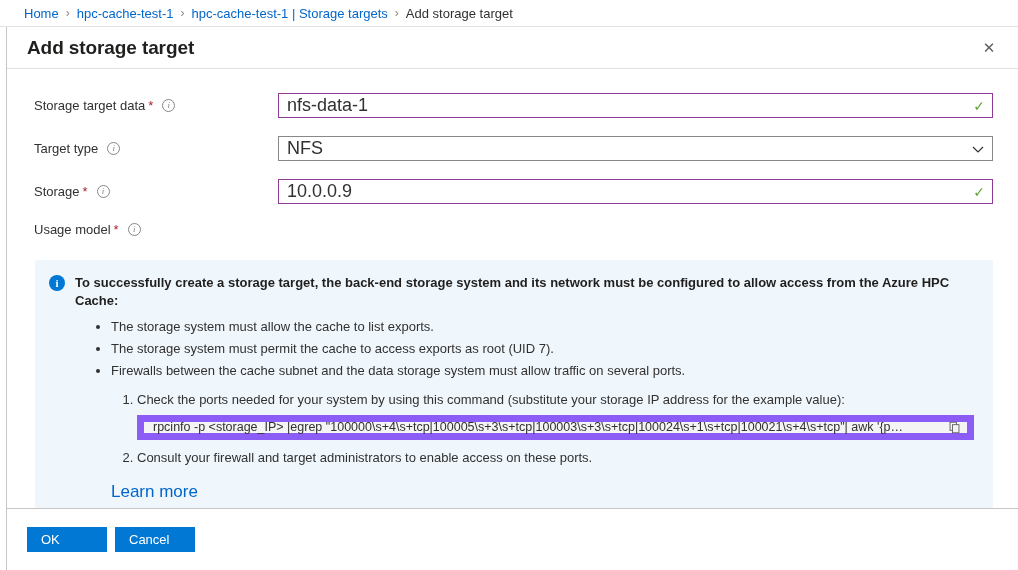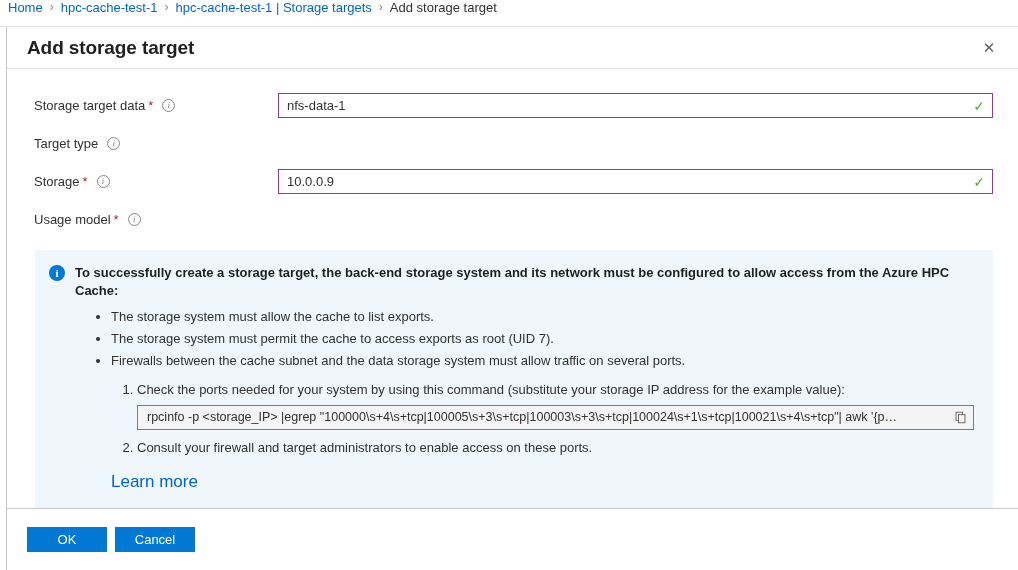--- a/index.html
+++ b/index.html
@@ -13,21 +13,22 @@
     font-size: 13px;
     color: #323130;
     overflow: hidden;
     position: relative;
   }
 
   
   .breadcrumb-bar {
     height: 27px;
     display: flex;
-    padding-left: 8px;
+    align-items: center;
+    padding-left: 24px;
     background: #ffffff;
     border-bottom: 1px solid #e3e3e3;
     font-size: 13px;
     white-space: nowrap;
   }
   .crumb-link {
     color: #0066cc;
     cursor: pointer;
     text-decoration: none;
   }
@@ -117,21 +118,21 @@
     position: relative;
     flex: 1 1 auto;
     height: 25px;
   }
   .field input,
   .field .select-box {
     width: 100%;
     height: 25px;
     padding: 0 28px 0 8px;
     font-family: "Liberation Sans", sans-serif;
-    font-size: 13px;
+    font-size: 18px;
     color: #323130;
     background: #ffffff;
     border: 1px solid #8a8886;
     border-radius: 0;
     outline: none;
     display: flex;
     align-items: center;
     line-height: 23px;
   }
   .field.validated input,
@@ -211,21 +212,21 @@
     color: #323130;
     margin-bottom: 4px;
   }
   .code-row {
     margin: 6px 0 9px 0;
   }
   .code-box {
     display: flex;
     align-items: center;
     background: #f4f4f4;
-    border: 1px solid #8b5cf6;
+    border: 7px solid #8b5cf6;
     height: 25px;
     padding: 0 0 0 9px;
     max-width: 837px;
   }
   .code-text {
     flex: 1 1 auto;
     font-family: "Liberation Sans", sans-serif;
     font-size: 12.5px;
     color: #323130;
     white-space: nowrap;
@@ -267,21 +268,21 @@
     height: 25px;
     min-width: 80px;
     padding: 0 14px;
     background: #0078d4;
     color: #ffffff;
     border: none;
     font-family: "Liberation Sans", sans-serif;
     font-size: 13px;
     cursor: pointer;
     line-height: 25px;
-    text-align: center;
+    text-align: left;
   }
 </style>
 </head>
 <body>
 
 <div class="breadcrumb-bar">
   <span class="crumb-link">Home</span>
   <span class="crumb-sep">›</span>
   <span class="crumb-link">hpc-cache-test-1</span>
   <span class="crumb-sep">›</span>
@@ -308,20 +309,28 @@
       <div class="field validated">
         <input type="text" value="nfs-data-1" style="">
         <span class="check-mark">✓</span>
       </div>
     </div>
 
     <div class="form-row">
       <div class="form-label">
         <span>Target type</span>
         <span class="info-icon">i</span>
+      </div>
+      <div class="field">
+        <div class="select-box">NFS</div>
+        <span class="chevron">
+          <svg width="12" height="8" viewBox="0 0 12 8">
+              <path d="M1 1.5L6 6.5L11 1.5" stroke="#323130" stroke-width="1.2" fill="none"></path>
+            </svg>
+        </span>
       </div>
     </div>
 
     <div class="form-row">
       <div class="form-label">
         <span>Storage</span>
         <span class="req-star">*</span>
         <span class="info-icon">i</span>
       </div>
       <div class="field validated">

